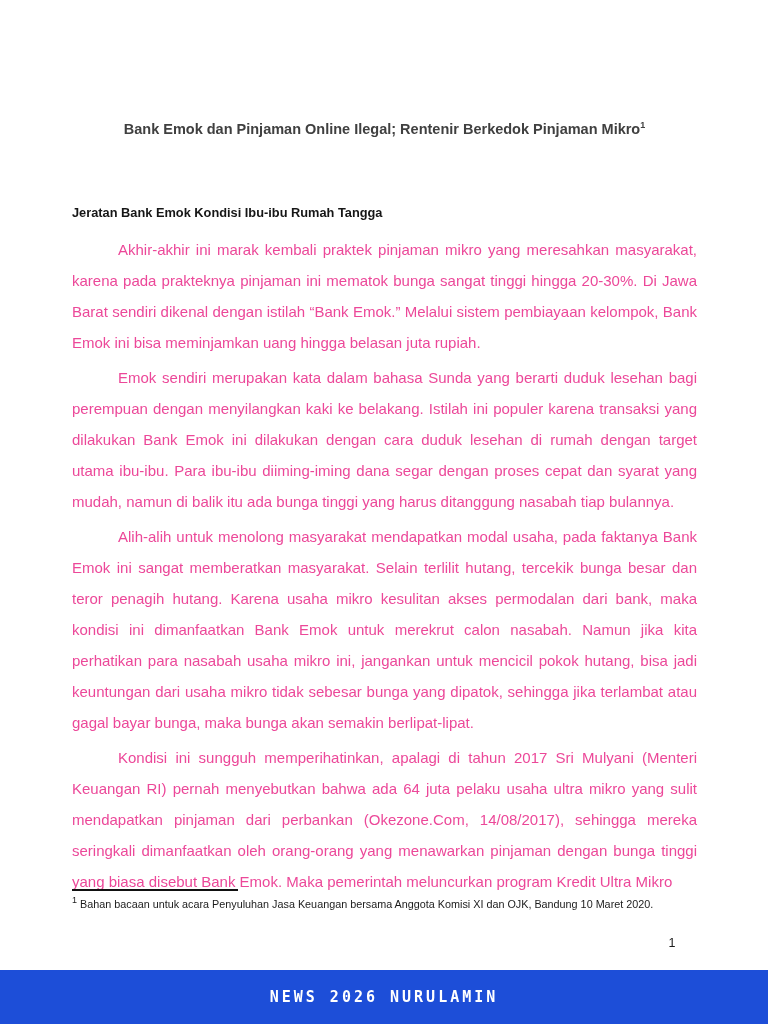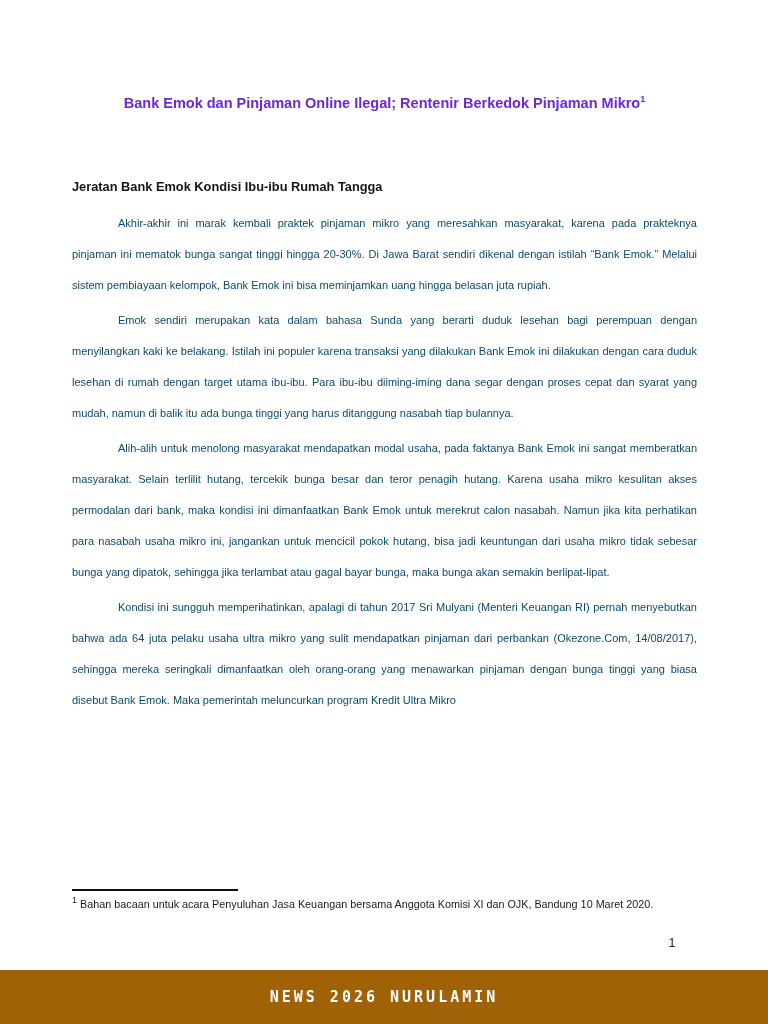--- a/index.html
+++ b/index.html
@@ -15,41 +15,41 @@
     background: #ffffff;
     overflow: hidden;
   }
   .content {
     position: absolute;
     left: 72px;
     top: 0;
     width: 625px;
   }
   .doc-title {
-    margin-top: 93px;
+    margin-top: 119px;
     text-align: center;
     font-weight: bold;
     font-size: 14.5px;
-    color: #6d28d9;
+    color: #404040;
     line-height: 20px;
   }
   .doc-title sup, .footnote sup {
     font-size: 9px;
     vertical-align: super;
     line-height: 0;
   }
   .section-heading {
     margin-top: 66px;
     font-weight: bold;
     font-size: 12.8px;
     color: #161616;
   }
   .body-text p {
-    font-size: 11px;
-    color: #0c4a6e;
+    font-size: 15px;
+    color: #ec4899;
     line-height: 31px;
     text-align: justify;
     text-indent: 46px;
     margin-bottom: 4px;
   }
   .body-text p:first-child {
     margin-top: 14px;
   }
   .footnote-block {
     position: absolute;
@@ -113,17 +113,17 @@
 
   </div>
 
   <div class="footnote-block">
     <div class="footnote-rule"></div>
     <div class="footnote"><sup>1</sup> <span>Bahan bacaan untuk acara Penyuluhan Jasa Keuangan bersama Anggota Komisi XI dan OJK, Bandung 10 Maret 2020.</span></div>
   </div>
 
   <div class="page-number">1</div>
 
-  <div class="footer-banner" style="background: #a16207;">
+  <div class="footer-banner" style="background: #1d4ed8;">
     <span class="footer-banner-text" style="color: rgb(255, 255, 255);">NEWS 2026 NURULAMIN</span>
   </div>
 
 </div>
 
 </body></html>

